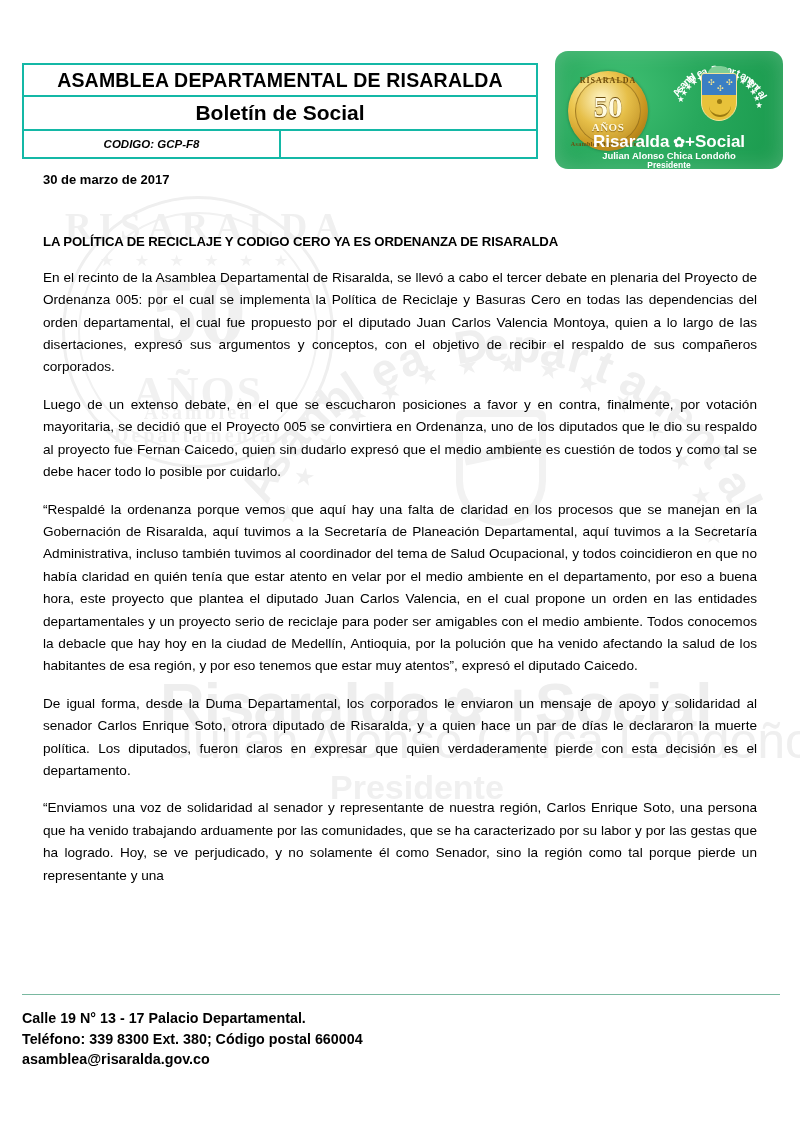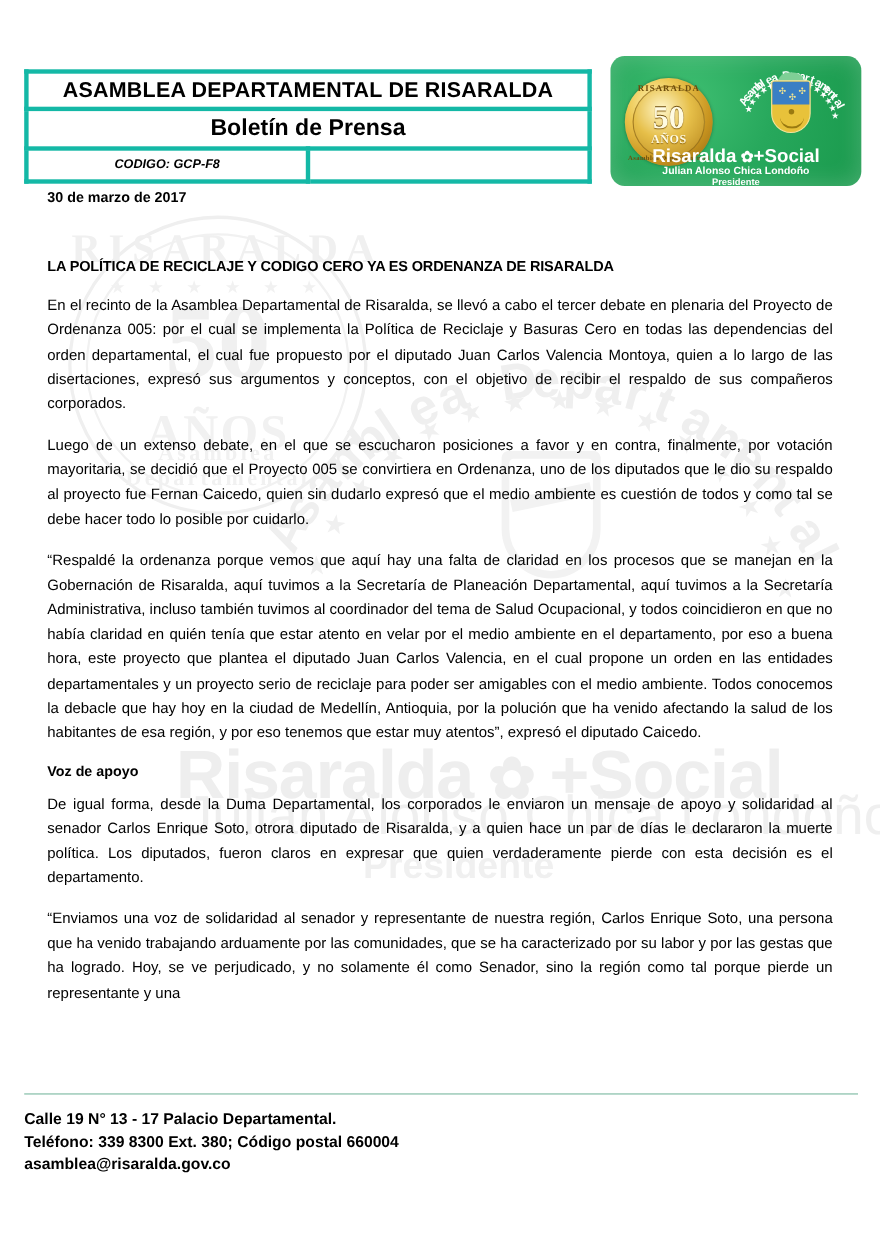--- a/index.html
+++ b/index.html
@@ -182,21 +182,21 @@
   
   .header-table {
     position: absolute;
     left: 22px;
     top: 63px;
     width: 516px;
     border-collapse: collapse;
     table-layout: fixed;
   }
   .header-table td {
-    border: 4px solid #14b8a6;
+    border: 2px solid #14b8a6;
     padding: 0;
     vertical-align: middle;
   }
   .cell-org {
     height: 30px;
     text-align: center;
     font-size: 19.5px;
     font-weight: bold;
     letter-spacing: 0.2px;
   }
@@ -510,21 +510,21 @@
 </div>
 
 <div class="page">
 
   <table class="header-table">
     <tbody>
         <tr>
       <td class="cell-org" colspan="2">ASAMBLEA DEPARTAMENTAL DE RISARALDA</td>
     </tr>
     <tr>
-      <td class="cell-boletin" colspan="2">Boletín de Prensa</td>
+      <td class="cell-boletin" colspan="2">Boletín de Social</td>
     </tr>
     <tr>
       <td class="cell-codigo">CODIGO: GCP-F8</td>
       <td class="cell-blank"></td>
     </tr>
   </tbody>
     </table>
 
   <div class="logo">
     <div class="medal">
@@ -595,21 +595,20 @@
     <div class="pres-title">Presidente</div>
   </div>
 
   <div class="doc-date">30 de marzo de 2017</div>
 
   <div class="body-area">
     <h1 class="article-title">LA POLÍTICA DE RECICLAJE Y CODIGO CERO YA ES ORDENANZA DE RISARALDA</h1>
     <p class="para">En el recinto de la Asamblea Departamental de Risaralda, se llevó a cabo el tercer debate en plenaria del Proyecto de Ordenanza 005: por el cual se implementa la Política de Reciclaje y Basuras Cero en todas las dependencias del orden departamental, el cual fue propuesto por el diputado Juan Carlos Valencia Montoya, quien a lo largo de las disertaciones, expresó sus argumentos y conceptos, con el objetivo de recibir el respaldo de sus compañeros corporados.</p>
     <p class="para">Luego de un extenso debate, en el que se escucharon posiciones  a favor y en contra, finalmente, por votación mayoritaria, se decidió que el Proyecto 005 se convirtiera en Ordenanza, uno de los diputados que le dio su respaldo al proyecto fue Fernan Caicedo, quien sin dudarlo expresó que el medio ambiente es cuestión de todos y como tal se debe hacer todo lo posible por cuidarlo.</p>
     <p class="para">“Respaldé la ordenanza porque vemos que aquí hay una falta de claridad en los procesos que se manejan en la Gobernación de Risaralda, aquí tuvimos a la Secretaría de Planeación Departamental, aquí tuvimos a la Secretaría Administrativa, incluso también tuvimos al coordinador del tema de Salud Ocupacional, y todos coincidieron en que no había claridad en quién tenía que estar atento en velar por el medio ambiente en el departamento, por eso a buena hora, este proyecto que plantea el diputado Juan Carlos Valencia, en el cual propone un orden en las entidades departamentales y un proyecto serio de reciclaje para poder ser amigables con el medio ambiente. Todos conocemos la debacle que hay hoy en la ciudad de Medellín, Antioquia, por la polución que ha venido afectando la salud de los habitantes de esa región, y por eso tenemos que estar muy atentos”, expresó el diputado Caicedo.</p>
-    <h2 class="subhead">Voz de apoyo</h2>
     <p class="para">De igual forma, desde la Duma Departamental, los corporados le enviaron un mensaje de apoyo y solidaridad al senador Carlos Enrique Soto, otrora diputado de Risaralda, y a quien hace un par de días le declararon la muerte política. Los diputados, fueron claros en expresar que quien verdaderamente pierde con esta decisión es el departamento.</p>
     <p class="para">“Enviamos una voz de solidaridad al senador y representante de nuestra región, Carlos Enrique Soto, una persona que ha venido trabajando arduamente por las comunidades, que se ha caracterizado por su labor y por las gestas que ha logrado. Hoy, se ve perjudicado, y no solamente él como Senador, sino la región como tal porque pierde un representante y una</p>
   </div>
 
   <div class="footer-rule"></div>
   <div class="footer-block">
     <div>Calle 19 N° 13 - 17 Palacio Departamental.</div>
     <div>Teléfono: 339 8300 Ext. 380; Código postal 660004</div>
     <div>asamblea@risaralda.gov.co</div>
   </div>

